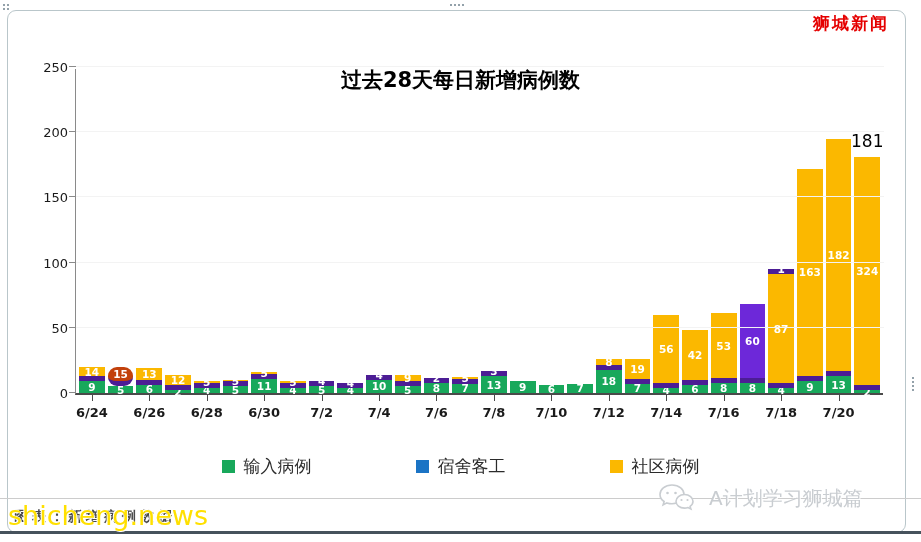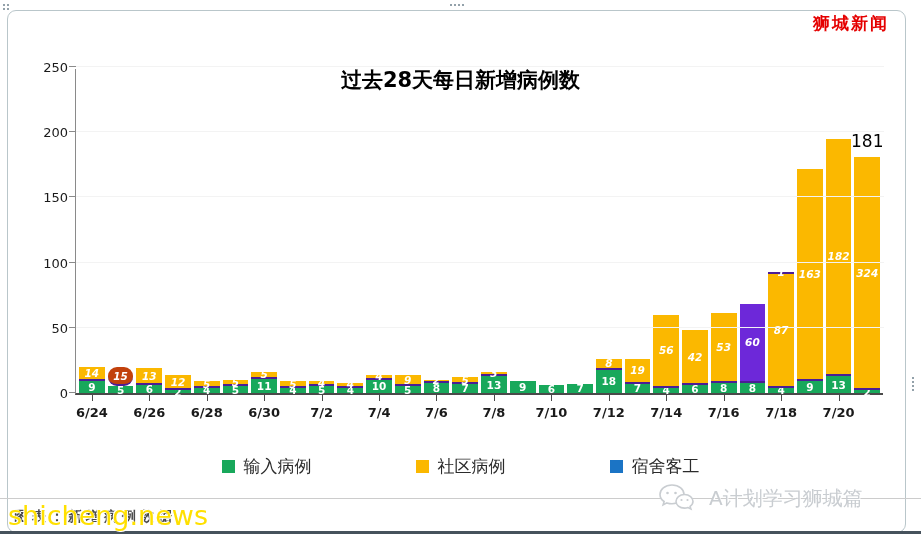--- a/index.html
+++ b/index.html
@@ -36,21 +36,21 @@
   .ylab {
     position:absolute; left:-46px; width:38px; text-align:right;
     transform:translateY(-50%); font-size:13px; color:#1a1a1a;
   }
   .bars {
     position:absolute; left:0; bottom:0; width:100%; height:100%;
     display:flex; align-items:flex-end; gap:3px; padding:0 3px;
   }
   .bar { flex:1 1 0; position:relative; display:flex; flex-direction:column-reverse; }
   .seg { width:100%; position:relative; }
-  .seg + .seg { border-bottom:2px solid #4c1d95;font-style:italic; }
+  .seg + .seg { border-bottom:5px solid #4c1d95; }
   .seg b {
     position:absolute; left:-2px; right:-2px; top:50%; transform:translateY(-50%);
     text-align:center; color:#fff; font-weight:bold; font-size:10.5px; line-height:1;
   }
   .xtick {
     position:absolute; left:50%; top:100%; margin-top:2px; width:1px; height:6px; background:#4a4a4a;
   }
   .xlab {
     position:absolute; left:50%; transform:translateX(-50%); top:100%; margin-top:12px;
     font-size:13px; font-weight:bold; color:#1a1a1a; white-space:nowrap;
@@ -377,26 +377,26 @@
       <div class="ytick" style="bottom: 326px;"></div>
       <div class="ylab" style="bottom: 326px; top: auto; transform: translateY(50%);">250</div>
     </div>
 
   <div class="legend">
       <div class="legend-item">
         <span class="legend-swatch" style="background: rgb(24, 168, 91);"></span>
         <span>输入病例</span>
       </div>
       <div class="legend-item">
+        <span class="legend-swatch" style="background: rgb(27, 116, 197);"></span>
+        <span>宿舍客工</span>
+      </div>
+      <div class="legend-item">
         <span class="legend-swatch" style="background: rgb(251, 184, 0);"></span>
         <span>社区病例</span>
-      </div>
-      <div class="legend-item">
-        <span class="legend-swatch" style="background: rgb(27, 116, 197);"></span>
-        <span>宿舍客工</span>
       </div>
     </div>
 
   <div class="divider"></div>
   <div class="obscured">图表：新增病例数据</div>
   <div class="watermark">shicheng.news</div>
   <div class="credit">
     <span style="display:inline-flex;">
       <svg width="36" height="30" viewBox="0 0 36 30">
         <g fill="#ffffff" stroke="#c9cdd1" stroke-width="1.6">

